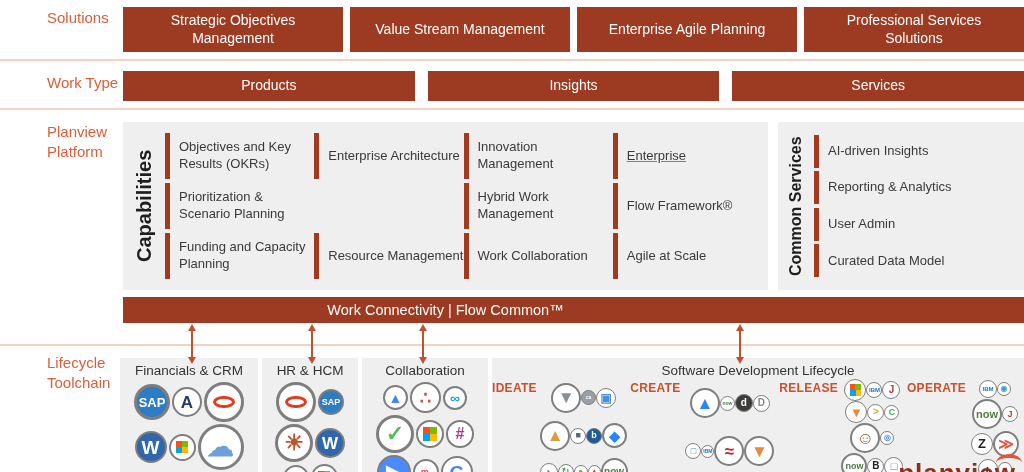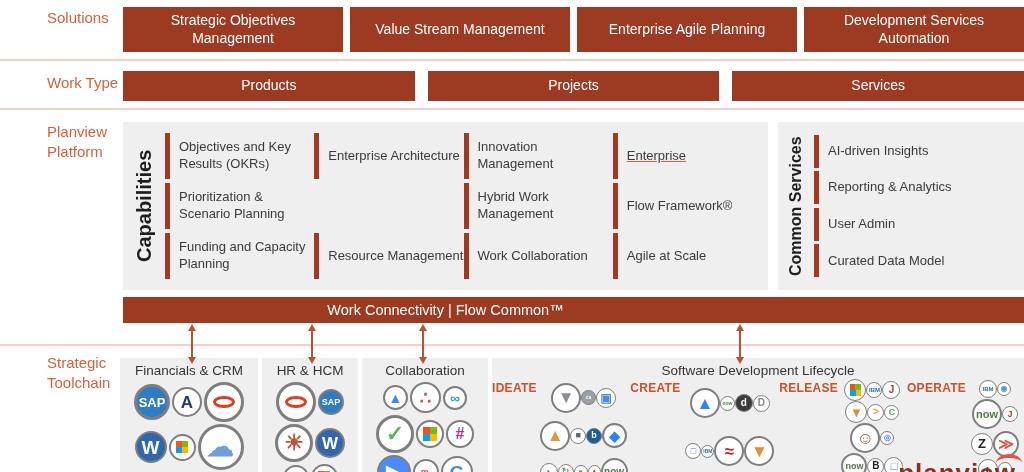--- a/index.html
+++ b/index.html
@@ -74,35 +74,35 @@
 
 <div class="stage">
 
   <div class="row-label" style="top:8px">Solutions</div>
   <div class="row-label" style="top:73px">Work Type</div>
   <div class="row-label" style="top:122px">
     <div>Planview</div>
     <div>Platform</div>
   </div>
   <div class="row-label" style="top:353px">
-    <div>Strategic</div>
+    <div>Lifecycle</div>
     <div>Toolchain</div>
   </div>
 
   <div class="solutions-row">
     <div class="brick sol-btn">Strategic Objectives Management</div>
     <div class="brick sol-btn">Value Stream Management</div>
     <div class="brick sol-btn">Enterprise Agile Planning</div>
-    <div class="brick sol-btn">Development Services Automation</div>
+    <div class="brick sol-btn">Professional Services Solutions</div>
   </div>
   <div class="divider" style="top:59px"></div>
 
   <div class="worktype-row">
     <div class="brick wt-btn">Products</div>
-    <div class="brick wt-btn">Projects</div>
+    <div class="brick wt-btn">Insights</div>
     <div class="brick wt-btn">Services</div>
   </div>
   <div class="divider" style="top:108px"></div>
 
   <div class="cap-box">
     <div class="vlabel cap">Capabilities</div>
     <div class="cap-grid">
       <div class="cap-col">
         <div class="cap-item">
             <span class="tick"></span>

